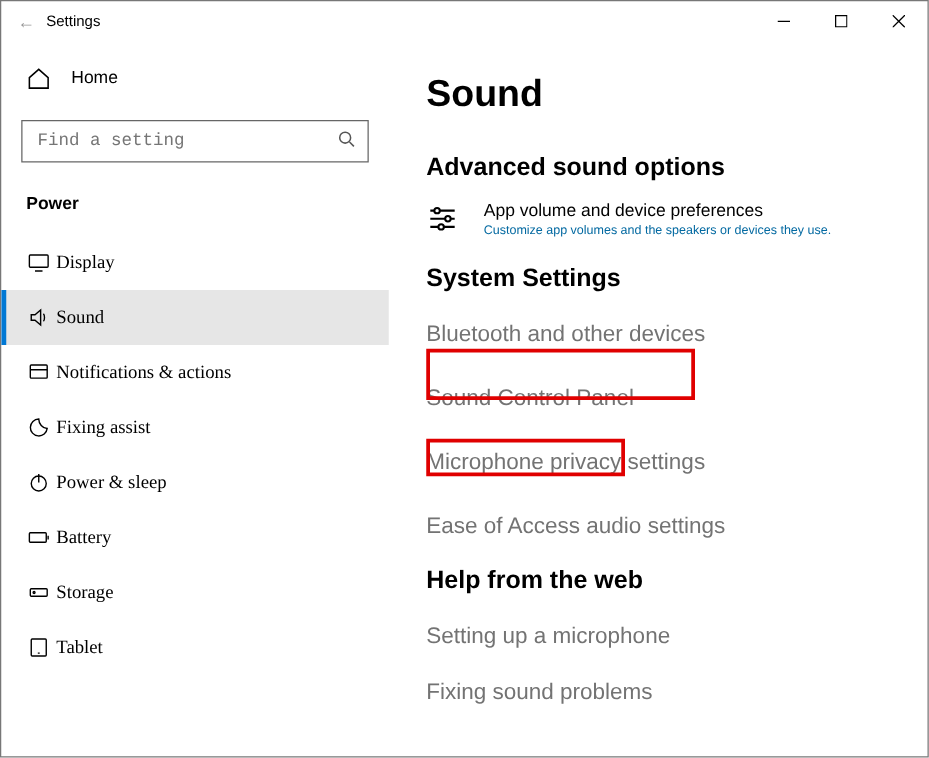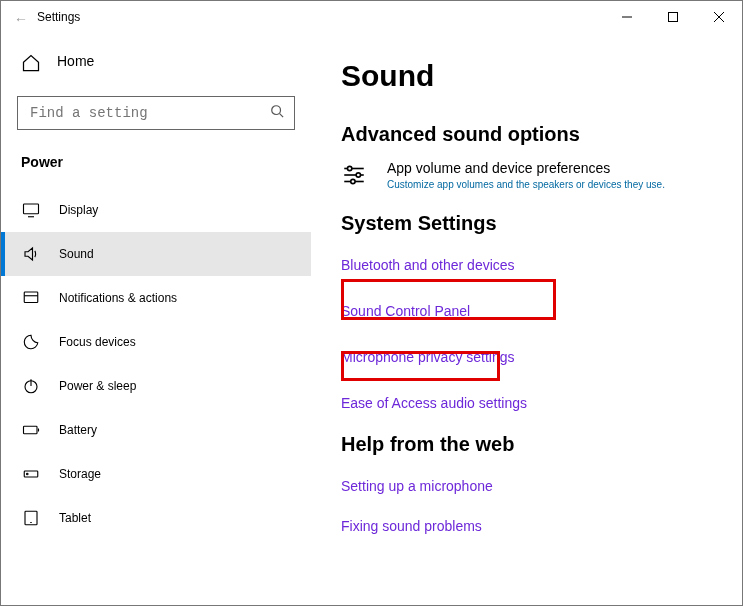--- a/index.html
+++ b/index.html
@@ -81,24 +81,25 @@
     .search-icon { color: #666; }
     .section-label {
       font-weight: 600;
       padding: 12px 20px 8px 20px;
       font-size: 14px;
     }
     .nav-list { padding-top: 10px; }
     .nav-item {
       display: flex;
       align-items: center;
-      gap: 18px;
+      gap: 4px;
       padding: 12px 20px;
-      font-size: 12px;
+      font-size: 15px;
       position: relative;
+      font-family: Liberation Serif, serif;
     }
     .nav-item.active {
       background: #e6e6e6;
     }
     .nav-item.active::before {
       content: "";
       position: absolute;
       left: 0;
       top: 0;
       bottom: 0;
@@ -130,22 +131,22 @@
     }
     .adv-row {
       display: flex;
       gap: 16px;
       margin-bottom: 20px;
     }
     .adv-icon { width: 30px; padding-top:2px; }
     .adv-title { font-size: 14px; margin-bottom: 2px; }
     .adv-desc { font-size: 10px; color: #0369a1; line-height: 1.35; }
     .link {
-      color: #6d28d9;
-      font-size: 14px;
+      color: #737373;
+      font-size: 18px;
       margin: 8px 0;
       display: inline-block;
     }
     .link-block { margin: 6px 0 14px 0; }
     .help-list .link-block { margin: 4px 0 8px 0; }
     .hl-box {
       border: 3px solid #e00000;
       position: absolute;
     }
     .hl1 { left: 340px; top: 278px; width: 215px; height: 41px; }
@@ -227,21 +228,21 @@
               </svg>
             </span>
           <span>Notifications &amp; actions</span>
         </div>
         <div class="nav-item">
           <span class="nav-icon">
               <svg viewBox="0 0 24 24" fill="none" stroke="#000" stroke-width="1.5">
                 <path d="M21 13A9 9 0 1 1 12 3c0 5 4 10 9 10z"></path>
               </svg>
             </span>
-          <span>Focus devices</span>
+          <span>Fixing assist</span>
         </div>
         <div class="nav-item">
           <span class="nav-icon">
               <svg viewBox="0 0 24 24" fill="none" stroke="#000" stroke-width="1.5">
                 <circle cx="12" cy="13" r="8"></circle>
                 <line x1="12" y1="3" x2="12" y2="12"></line>
               </svg>
             </span>
           <span>Power &amp; sleep</span>
         </div>

